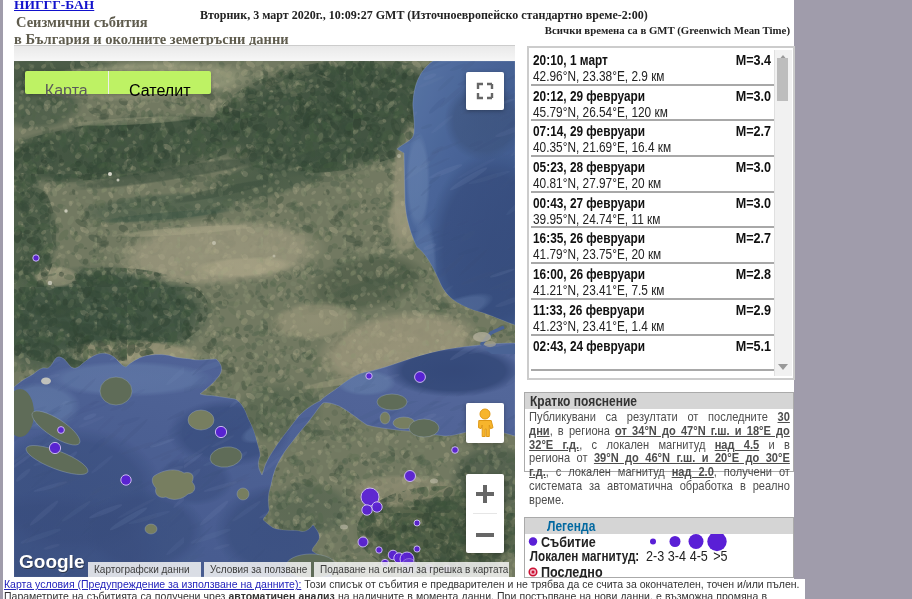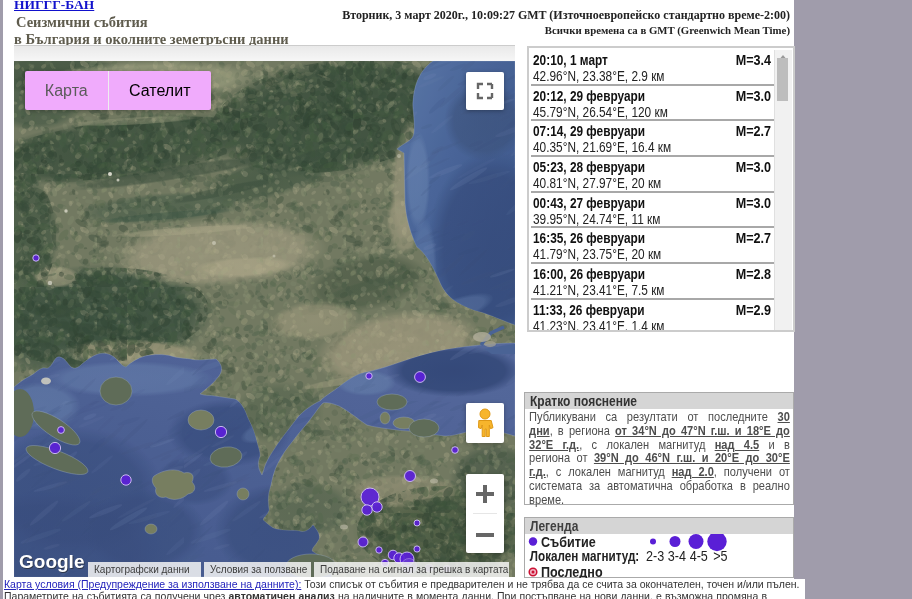--- a/index.html
+++ b/index.html
@@ -3,57 +3,57 @@
 <meta charset="utf-8">
 <style>
 html,body{margin:0;padding:0}
 body{width:912px;height:599px;background:#a09cab;font-family:"Liberation Sans",sans-serif;position:relative;overflow:hidden}
 #content{position:absolute;left:3px;top:0;width:791px;height:599px;background:#fff}
 #footerbg{position:absolute;left:3px;top:579px;width:802px;height:20px;background:#fff}
 .abs{position:absolute}
 #h-link{left:14px;top:-3px;font:bold 13.5px "Liberation Serif",serif;color:#1111cc;text-decoration:underline}
 #h-l2{left:16px;top:14px;font:bold 14.5px "Liberation Serif",serif;color:#5f5c4e}
 #h-l3{left:14px;top:31px;font:bold 14.5px "Liberation Serif",serif;color:#5f5c4e}
-#h-date{left:200px;top:8px;width:590px;text-align:right;font:bold 12px "Liberation Serif",serif;color:#222}
+#h-date{left:200px;top:8px;width:590px;font:bold 12px "Liberation Serif",serif;color:#222}
 #h-gmt{left:200px;top:24px;width:590px;text-align:right;font:bold 10.8px "Liberation Serif",serif;color:#222}
 #mapstrip{left:14px;top:45px;width:501px;height:16px;background:linear-gradient(#e9e9e9,#f7f7f7);border-top:1px solid #cccccc}
 #map{left:14px;top:61px;width:501px;height:516px}
 
-#ctl-maptype{left:25px;top:71px;width:186px;height:39px;background:#f0abfc;border-radius:2px;box-shadow:0 1px 4px rgba(0,0,0,.3);display:flex}
+#ctl-maptype{left:25px;top:71px;width:186px;height:23px;background:#bef264;border-radius:2px;box-shadow:0 1px 4px rgba(0,0,0,.3);display:flex}
 #ctl-maptype .c1{width:83px;text-align:center;line-height:39px;font-size:16px;color:#5b5b5b}
 #ctl-maptype .c2{width:103px;text-align:center;line-height:39px;font-size:16px;color:#000;font-weight:normal;border-left:1px solid #eee}
 #ctl-fs{left:466px;top:72px;width:38px;height:38px;background:#fff;border-radius:2px;box-shadow:0 1px 4px rgba(0,0,0,.3)}
 #ctl-peg{left:466px;top:403px;width:38px;height:40px;background:#fff;border-radius:2px;box-shadow:0 1px 4px rgba(0,0,0,.3)}
 #ctl-zoom{left:466px;top:474px;width:38px;height:79px;background:#fff;border-radius:2px;box-shadow:0 1px 4px rgba(0,0,0,.3)}
 #ctl-zoom .plus{position:absolute;left:10px;top:18px;width:18px;height:4px;background:#666}
 #ctl-zoom .plus2{position:absolute;left:17px;top:11px;width:4px;height:18px;background:#666}
 #ctl-zoom .div{position:absolute;left:7px;top:39px;width:24px;height:1px;background:#e6e6e6}
 #ctl-zoom .minus{position:absolute;left:10px;top:59px;width:18px;height:4px;background:#666}
 
-#list{left:527px;top:46px;width:268px;height:286px;background:#fff;border:2px solid #ccc;box-sizing:border-box;overflow:hidden}
+#list{left:527px;top:46px;width:268px;height:334px;background:#fff;border:2px solid #ccc;box-sizing:border-box;overflow:hidden}
 #list .rows{position:absolute;left:2px;top:2px;width:246px}
 .ev{height:33.7px;border-bottom:2px solid #a8a8a8;position:relative}
 .ev .t{position:absolute;left:2px;top:1px;font:bold 15px "Liberation Sans",sans-serif;color:#111;transform:scaleX(0.79);transform-origin:0 0;white-space:nowrap}
 .ev .m{position:absolute;right:6px;top:1px;font:bold 15px "Liberation Sans",sans-serif;color:#111;transform:scaleX(0.84);transform-origin:100% 0;white-space:nowrap}
 .ev .c{position:absolute;left:2px;top:17px;font:15px "Liberation Sans",sans-serif;color:#222;transform:scaleX(0.79);transform-origin:0 0;white-space:nowrap}
 #sbar{position:absolute;right:1px;top:2px;width:17px;height:326px;background:#f1f1f1;border-left:1px solid #e0e0e0}
 #sbar .up{position:absolute;left:3px;top:5px;width:0;height:0;border-left:5px solid transparent;border-right:5px solid transparent;border-bottom:6px solid #999}
 #sbar .dn{position:absolute;left:3px;bottom:6px;width:0;height:0;border-left:5px solid transparent;border-right:5px solid transparent;border-top:6px solid #999}
 #sbar .th{position:absolute;left:2px;top:8px;width:11px;height:43px;background:#bdbdbd}
 
-#brief{left:524px;top:392px;width:270px;height:113px;border:1px solid #aaa;box-sizing:border-box;background:#fff}
+#brief{left:524px;top:392px;width:270px;height:80px;border:1px solid #aaa;box-sizing:border-box;background:#fff}
 #brief .hd{background:#d5d5d5;font:bold 15px "Liberation Sans",sans-serif;color:#333;height:16px;line-height:16px;padding-left:5px}
 #brief .hd span,#legend .hd span{display:inline-block;transform:scaleX(0.8);transform-origin:0 0;white-space:nowrap}
 #brief .bd{font:13.5px "Liberation Sans",sans-serif;line-height:13.8px;color:#4d4d4d;padding:1px 0 0 5px;width:318px;transform:scaleX(0.82);transform-origin:0 0}
 #brief .jl{text-align:justify;text-align-last:justify;height:13.8px;overflow:visible}
 #brief .bd b{color:#4d4d4d}
 #brief .bd u{text-decoration:underline}
 
 #legend{left:524px;top:517px;width:270px;height:61px;border:1px solid #aaa;box-sizing:border-box;background:#fff}
-#legend .hd{background:#d5d5d5;font:bold 15px "Liberation Sans",sans-serif;color:#404040;height:16px;line-height:16px;padding-left:5px}
+#legend .hd{background:#d5d5d5;font:bold 15px "Liberation Sans",sans-serif;color:#0369a1;height:16px;line-height:16px;padding-left:22px}
 
 #f1{left:4px;top:578px;width:795px;font:10.5px "Liberation Sans",sans-serif;color:#333;white-space:nowrap}
 #f1 a{color:#2222bb}
 #f2{left:4px;top:589.5px;width:763px;font:10.5px "Liberation Sans",sans-serif;color:#333;text-align:justify;text-align-last:justify}
 </style>
 </head>
 <body>
 <div id="content"></div>
 <div id="footerbg"></div>
 <div class="abs" id="h-link">НИГГГ-БАН</div>

